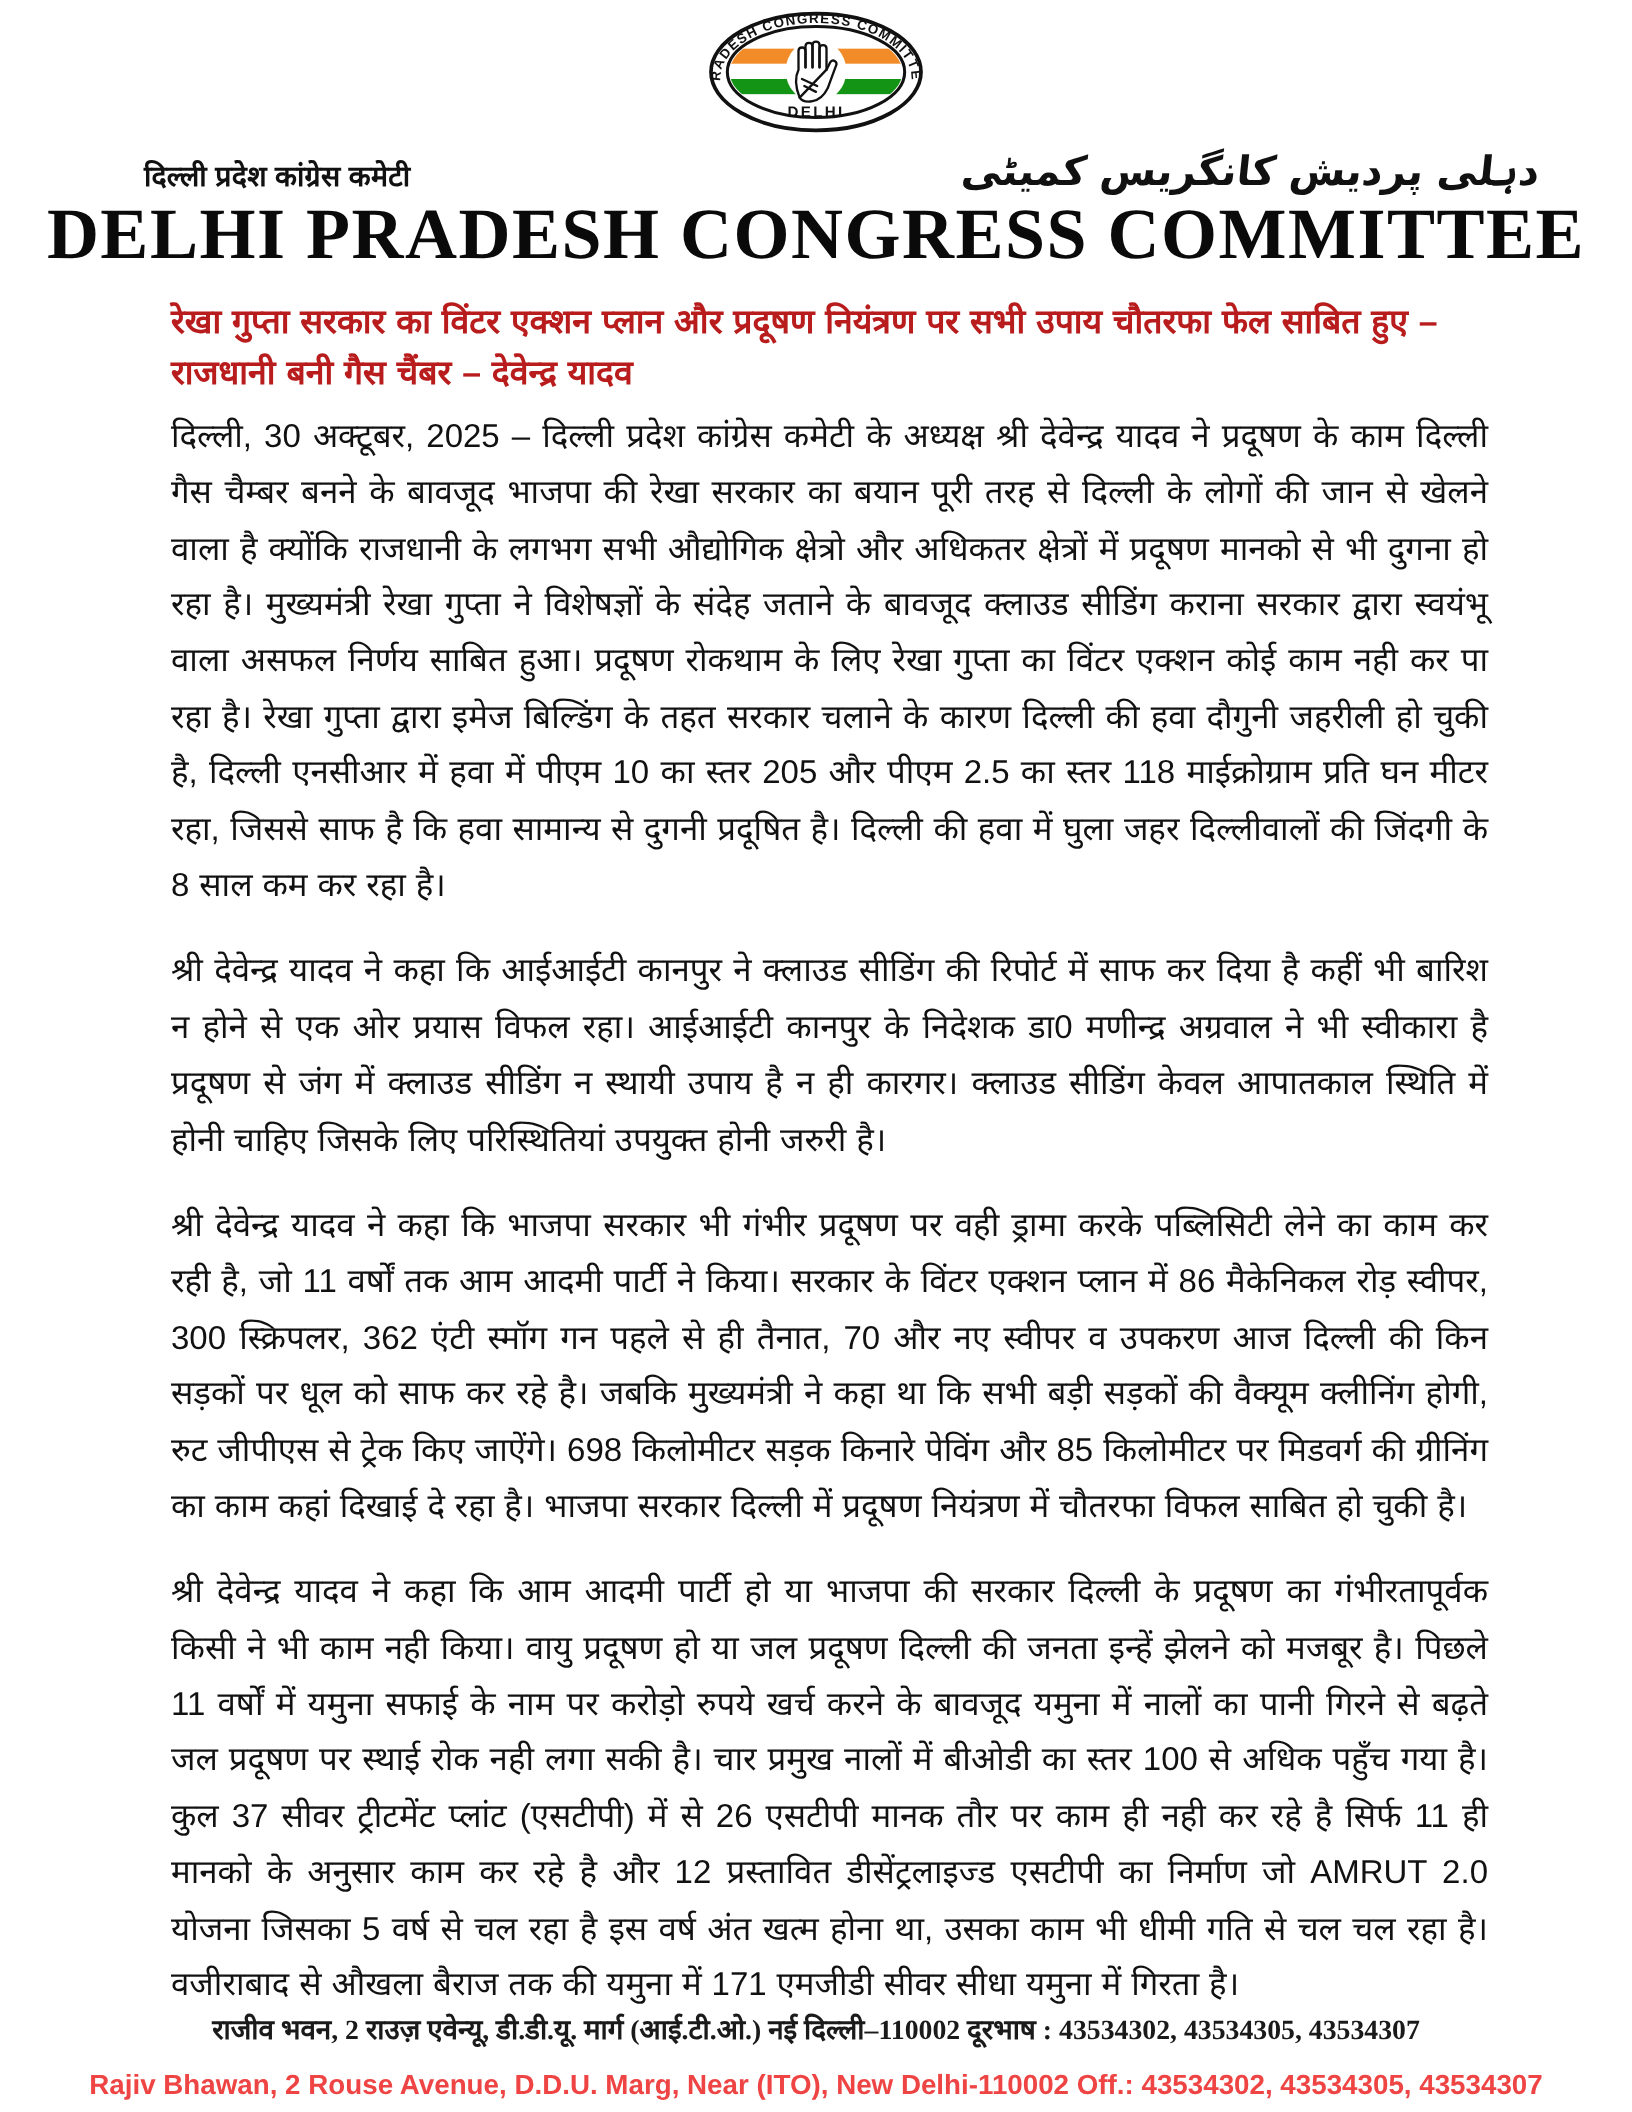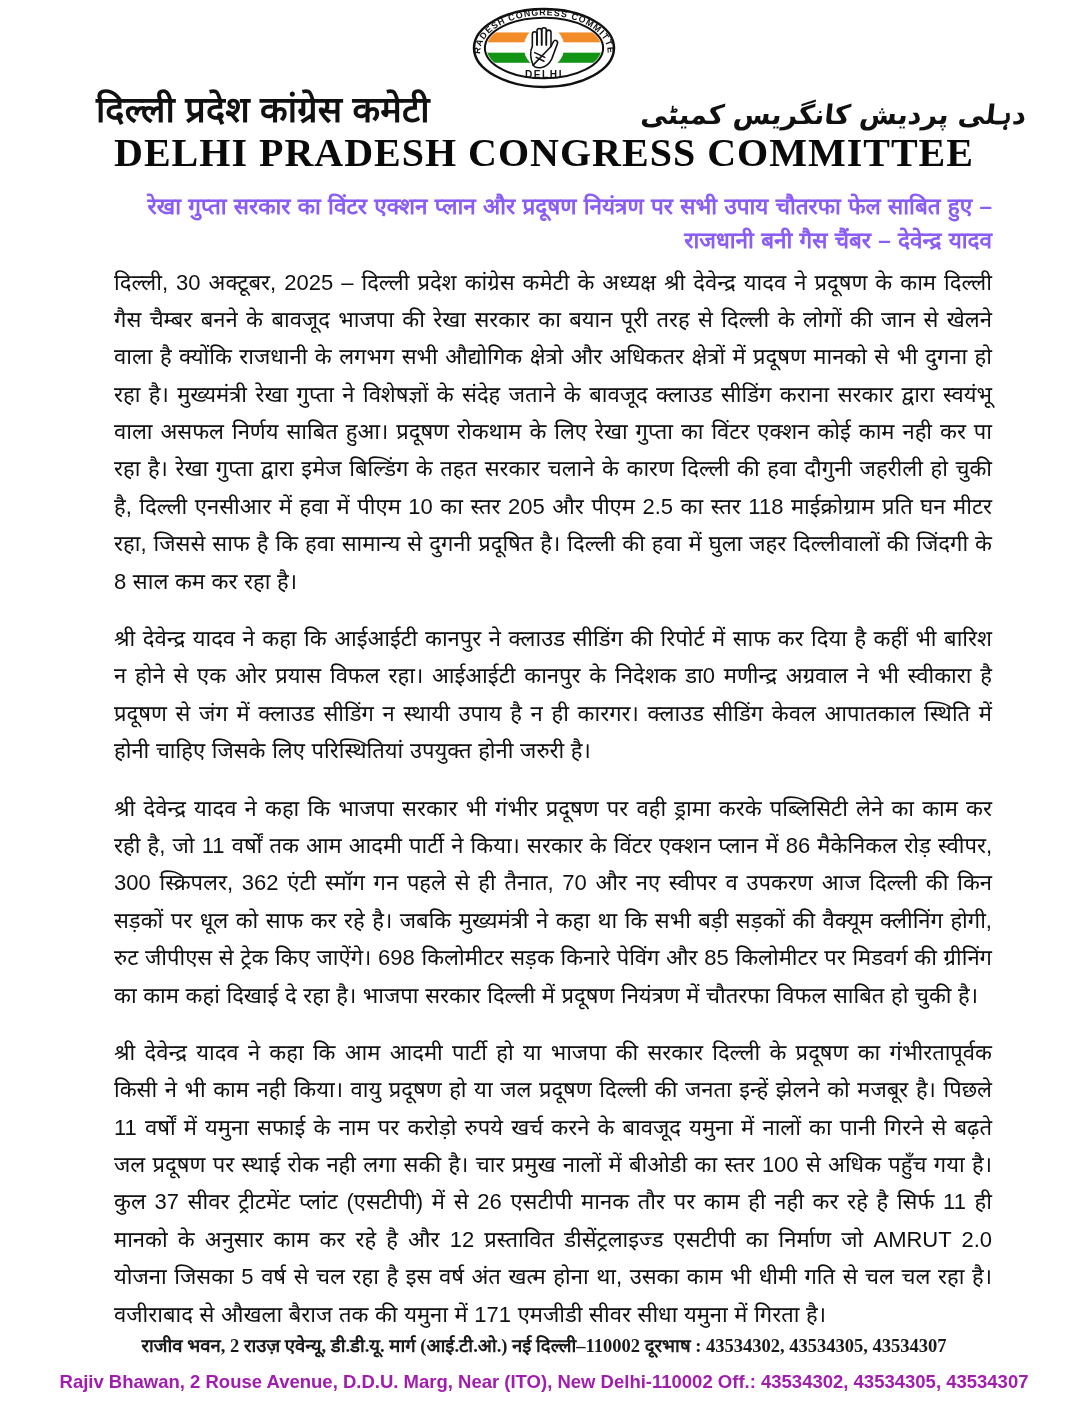--- a/index.html
+++ b/index.html
@@ -48,58 +48,58 @@
   .names-row {
     display: flex;
     align-items: flex-end;
     justify-content: space-between;
     padding: 0 62px 0 96px;
     margin-top: -2px;
     height: 42px;
   }
   .name-hindi {
     font-family: "Liberation Sans", "DejaVu Sans", sans-serif;
-    font-size: 36px;
+    font-size: 19px;
     font-weight: 700;
     letter-spacing: 0.2px;
     line-height: 1.1;
     color: #111;
     white-space: nowrap;
   }
   .name-urdu {
     font-family: "DejaVu Sans", "Liberation Sans", sans-serif;
     font-size: 27px;
     font-weight: 700;
     direction: rtl;
     color: #111;
     line-height: 1.1;
     white-space: nowrap;
     transform: skewX(-6deg);
   }
   .name-english {
     text-align: center;
     font-family: "Liberation Serif", "DejaVu Serif", serif;
     font-weight: 700;
-    font-size: 40px;
+    font-size: 48px;
     letter-spacing: 1.0px;
     color: #0a0a0a;
     margin-top: 2px;
     line-height: 1.05;
     white-space: nowrap;
   }
 
   
   .headline {
     margin: 16px 96px 0 114px;
     font-family: "Liberation Sans", "DejaVu Sans", sans-serif;
     font-size: 22.5px;
     font-weight: 700;
     line-height: 1.5;
-    color: #8b5cf6;
-    text-align: right;
+    color: #b91c1c;
+    text-align: left;
     word-spacing: 1px;
   }
 
   
   .body-text {
     margin: 6px 96px 0 114px;
     flex: 1 1 auto;
   }
   .para {
     font-family: "Liberation Sans", "DejaVu Sans", sans-serif;
@@ -124,21 +124,21 @@
     font-size: 18.5px;
     font-weight: 600;
     color: #1a1a1a;
     line-height: 1.5;
     white-space: nowrap;
   }
   .footer-english {
     font-family: "Liberation Sans", "DejaVu Sans", sans-serif;
     font-size: 18.5px;
     font-weight: 700;
-    color: #a21caf;
+    color: #ef4444;
     line-height: 1.5;
     margin-top: 7px;
     white-space: nowrap;
   }
 </style>
 </head>
 <body>
 
 <div class="page">
 

